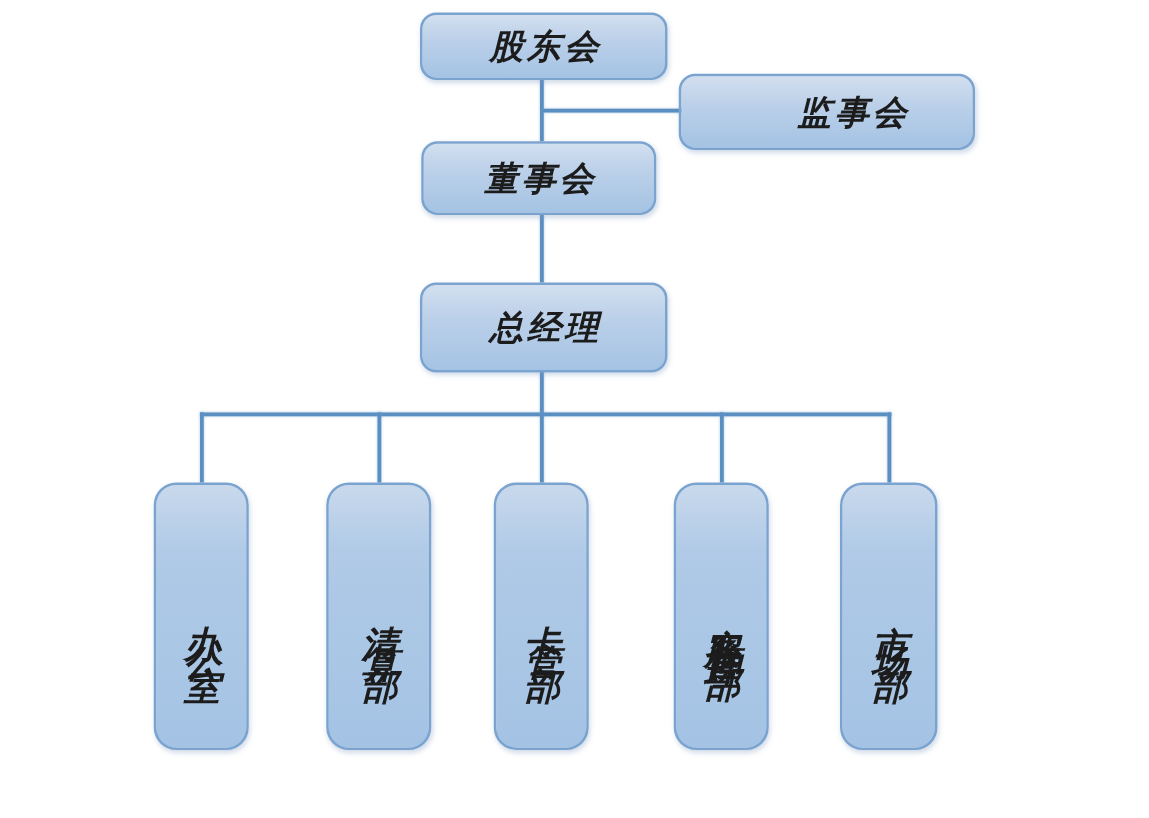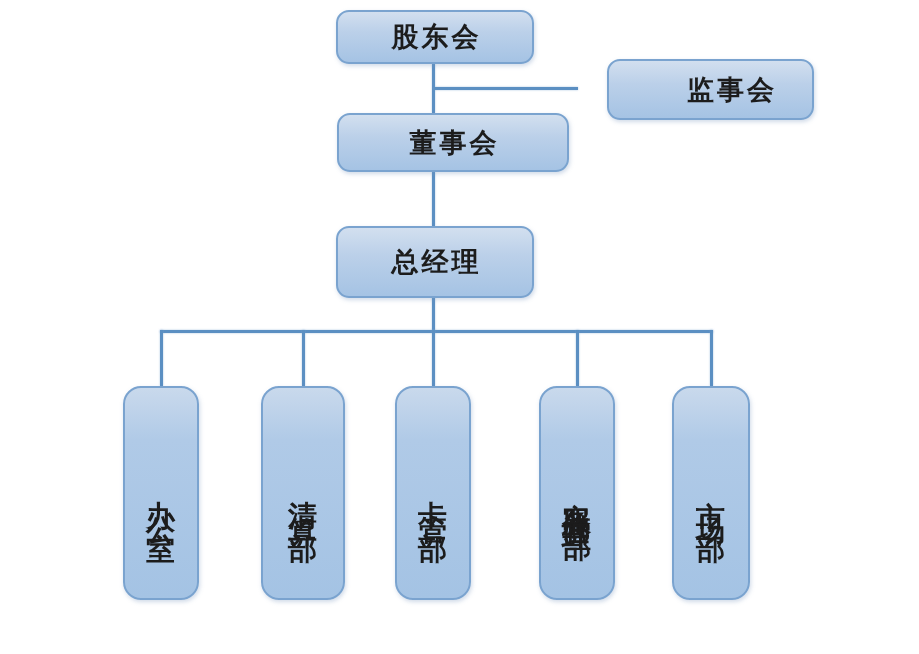--- a/index.html
+++ b/index.html
@@ -28,20 +28,21 @@
   .node {
     position: absolute;
     box-sizing: border-box;
     border: 2px solid #7aa3cf;
     background: linear-gradient(180deg, #d2dfef 0%, #bbd0e9 40%, #a5c3e4 100%);
     box-shadow: 1px 2px 4px rgba(120, 150, 190, 0.35);
     display: flex;
     align-items: center;
     justify-content: center;
     color: #1c1c1c;
+    font-style: italic;
   }
   .node.wide {
     border-radius: 13px;
     font-size: 27px;
     font-weight: 700;
     letter-spacing: 3px;
   }
   .node.wide .lbl { text-indent: 3px; }
   .node.tall {
     border-radius: 18px;
@@ -55,22 +56,22 @@
     letter-spacing: 16px;
     margin-bottom: -16px;
   }
   .node.tall.tight .lbl {
     letter-spacing: 7px;
     margin-bottom: -7px;
   }
 
   
   .pos-shareholders { left: 336px; top: 10px;  width: 198px; height: 54px; }
-  .pos-supervisors  { left: 607px; top: 59px;  width: 207px; height: 61px; padding-left: 40px; }
-  .pos-board        { left: 337px; top: 113px; width: 232px; height: 59px; }
+  .pos-supervisors  { left: 543px; top: 59px;  width: 237px; height: 61px; padding-left: 40px; }
+  .pos-board        { left: 337px; top: 113px; width: 188px; height: 59px; }
   .pos-gm           { left: 336px; top: 226px; width: 198px; height: 72px; }
 
   
   .pos-dept1 { left: 123px; top: 386px; width: 76px; height: 214px; }
   .pos-dept2 { left: 261px; top: 386px; width: 84px; height: 214px; }
   .pos-dept3 { left: 395px; top: 386px; width: 76px; height: 214px; }
   .pos-dept4 { left: 539px; top: 386px; width: 76px; height: 214px; }
   .pos-dept5 { left: 672px; top: 386px; width: 78px; height: 214px; }
 
   

